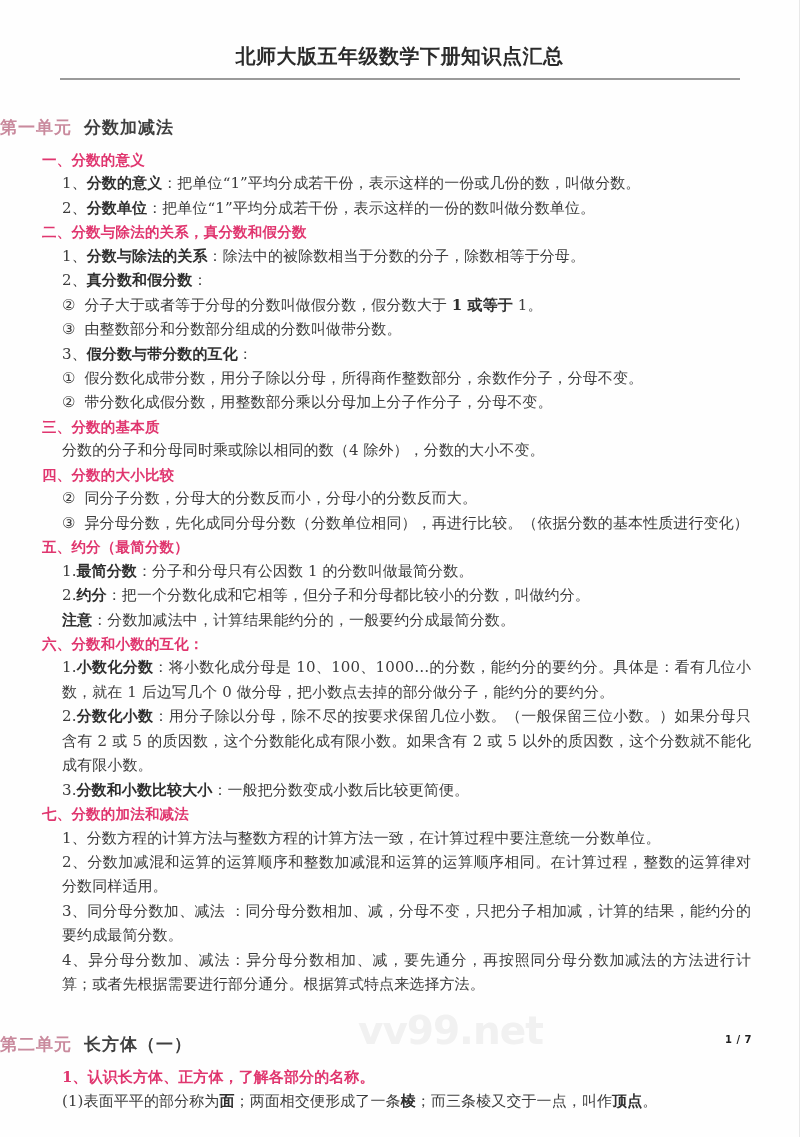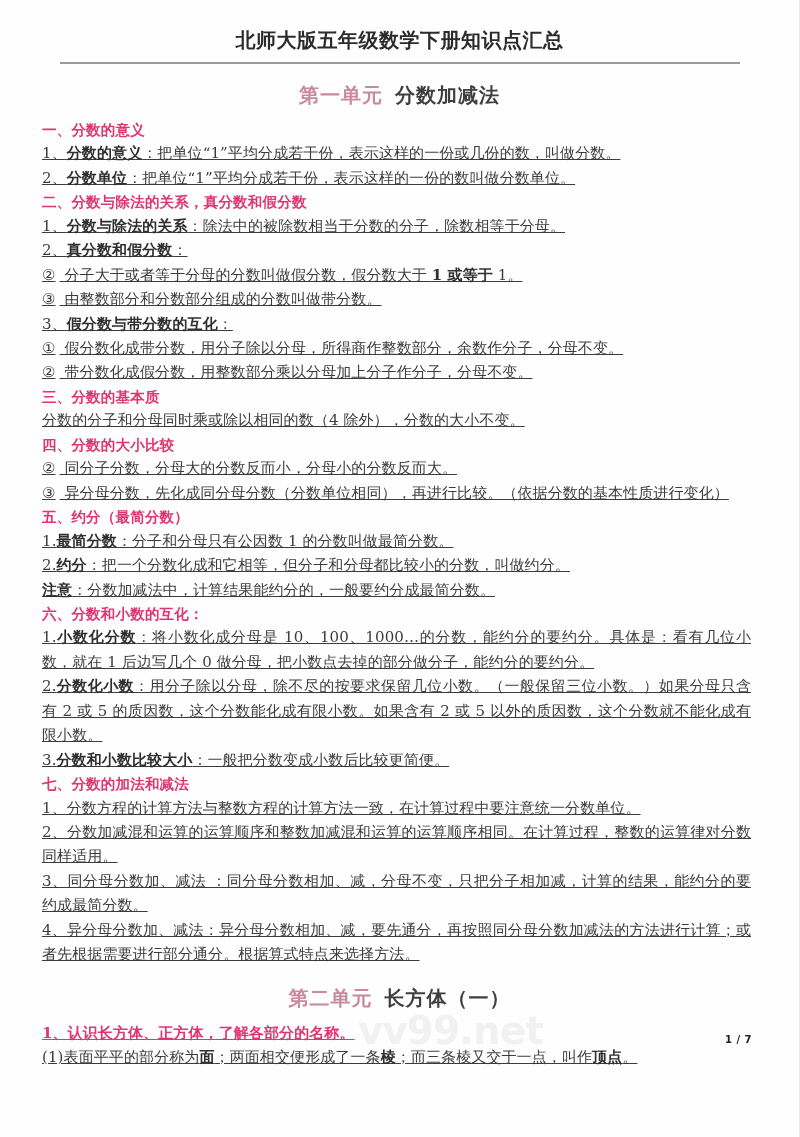--- a/index.html
+++ b/index.html
@@ -46,62 +46,61 @@
   }
 
   
   .doc-title {
     text-align: center;
     font-family: "DejaVu Sans", "Liberation Sans", sans-serif;
     font-weight: bold;
     font-size: 20px;
     color: #2b2b2b;
     letter-spacing: 0.5px;
-    padding-top: 28px;
+    padding-top: 44px;
     line-height: 1.2;
   }
   .title-rule {
     width: 680px;
     margin: 10px auto 0 auto;
     height: 2px;
     background: #9a9a9a;
   }
 
   
   .unit-heading {
-    text-align: center;
-    font-size: 20px;
+    text-align: left;
+    font-size: 17px;
     font-weight: bold;
-    margin-top: 18px;
+    margin-top: 36px;
     margin-bottom: 9px;
     letter-spacing: 1px;
   }
   .unit-heading .unit-no { color: #c98a9d; }
   .unit-heading .unit-name { color: #3f3f3f; margin-left: 12px; }
 
   
   .sec-heading {
     color: #e0366f;
     font-weight: bold;
     font-size: 14.5px;
     line-height: 1.62;
     padding-left: 42px;
     letter-spacing: 0.2px;
   }
 
   
   .line {
     font-size: 15px;
     line-height: 1.63;
-    padding-left: 42px;
+    padding-left: 62px;
     padding-right: 48px;
     color: #3c3c3c;
     text-align: justify;
     letter-spacing: 0.1px;
-    text-decoration: underline;
   }
   .line b { font-weight: bold; color: #2f2f2f; }
   .line .circ { margin-right: 4px; }
   .line.pink-bold { color: #e0366f; font-weight: bold; }
 
   
   .page-number {
     position: absolute;
     right: 47px;
     top: 1034px;

